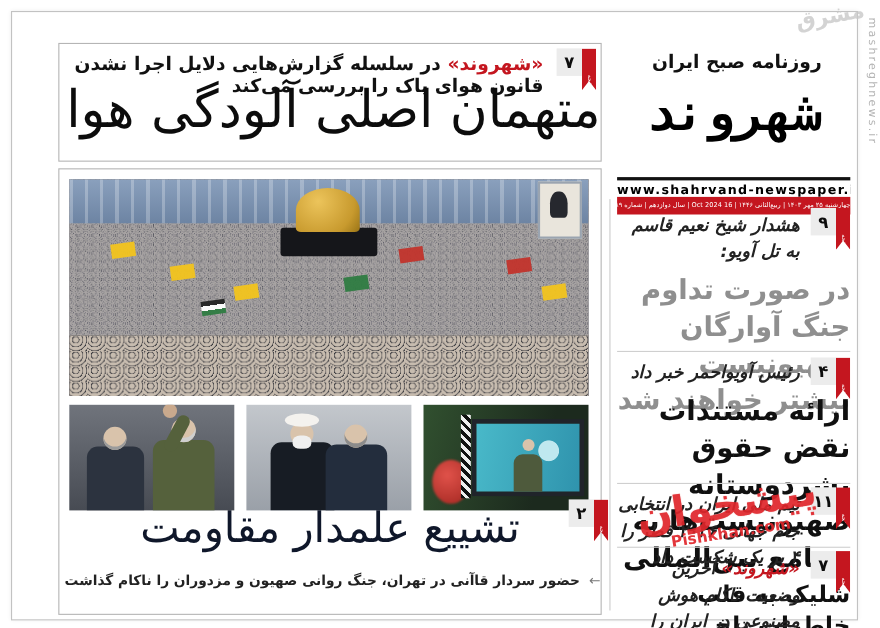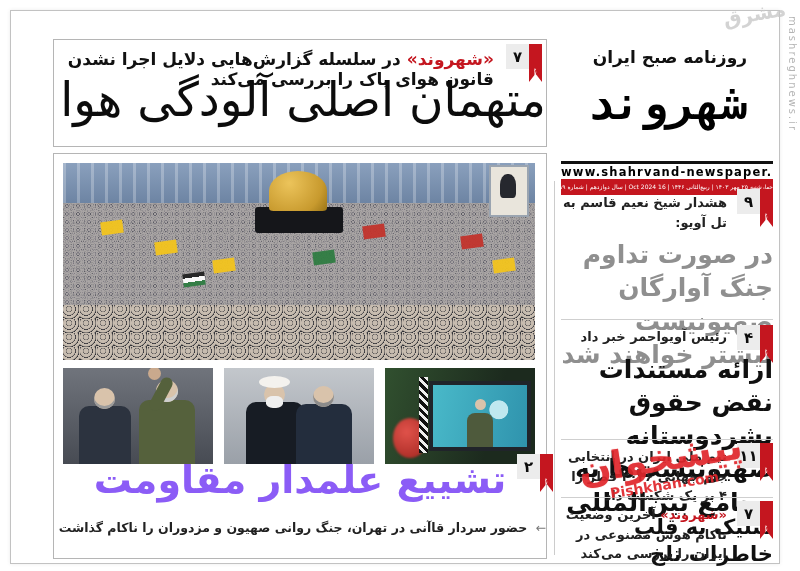--- a/index.html
+++ b/index.html
@@ -12,22 +12,22 @@
   .tagline{position:absolute;top:16px;right:26px;font-size:17px;font-weight:bold;color:#111;}
   .logotype{position:absolute;top:26px;left:0;right:0;text-align:center;
             font-size:44px;font-weight:900;color:#000000;line-height:100px;letter-spacing:-2px;font-family:Liberation Mono, monospace;}
   .www{position:absolute;top:130px;left:0;right:0;text-align:center;font-weight:bold;
        font-size:11.5px;letter-spacing:1.2px;color:#000;border-top:3px solid #111;padding-top:1px;
        direction:ltr;white-space:nowrap;overflow:hidden;}
   .datebar{position:absolute;top:148px;left:0;right:0;height:16px;background:#c4161f;color:#fff;
            font-size:6px;line-height:16px;text-align:center;white-space:nowrap;overflow:hidden;}
   .item{position:absolute;left:0;right:0;}
   .sep{position:absolute;left:0;right:0;height:0;border-top:1px solid #cfcfcf;}
-  .kicker{font-size:13px;font-weight:bold;color:#222;text-align:right;
-          padding:4px 46px 0 0;line-height:1.5;}
+  .kicker{font-size:16px;font-weight:bold;color:#222;text-align:right;
+          padding:4px 46px 0 0;line-height:1.5;font-style:italic;}
   .brand{color:#c4161f;font-weight:900;}
   .headline{font-weight:900;color:#101010;text-align:right;line-height:1.33;margin-top:6px;}
   .h-big{font-size:25px;}
   .h-med{font-size:21px;margin-top:8px;}
   .tone-gray{color:#8f8f8f;}
   
   .marker{position:absolute;display:flex;align-items:flex-start;z-index:3;}
   .marker .rib{width:13px;height:35px;background:#c4161f;
                clip-path:polygon(0 0,100% 0,100% 100%,50% 78%,0 100%);
                display:flex;justify-content:center;padding-top:3px;}
@@ -90,21 +90,21 @@
       radial-gradient(circle at 70% 40%,#bfe8ef 0 12%,transparent 13%),
       linear-gradient(100deg,#49b9c9,#2f93ad);border:4px solid #20242a;}
   .poster::before{content:"";position:absolute;left:-14px;top:-8px;width:9px;height:76px;
       background:repeating-linear-gradient(45deg,#111 0 3px,#eee 3px 6px);}
   .poster .mfig{position:absolute;left:34px;bottom:0;width:26px;height:34px;background:#4e5a3c;border-radius:8px 8px 0 0;}
   .poster .mhead{position:absolute;left:42px;top:14px;width:11px;height:11px;border-radius:50%;background:#d9c3ab;}
   .red-blob{position:absolute;left:8px;bottom:6px;width:34px;height:40px;border-radius:50%;
       background:radial-gradient(circle at 40% 35%,#e0524a,#a22620);filter:blur(1px);}
   
   .ph-headline{position:absolute;top:304px;left:0;right:0;text-align:center;
-               font-size:38px;font-weight:700;color:#8b5cf6;letter-spacing:-1px;}
+               font-size:38px;font-weight:400;color:#0f172a;letter-spacing:-1px;}
   .bullets{position:absolute;top:364px;left:0;right:0;text-align:right;}
   .bullet{font-size:12.5px;font-weight:bold;color:#222;line-height:1.65;}
   .bullet .arr{color:#777;font-weight:normal;padding-left:4px;}
   
   .wm-pish{position:absolute;left:568px;top:428px;z-index:6;transform:rotate(-9deg);
            color:#e0262b;text-align:center;opacity:.92;pointer-events:none;}
   .wm-pish .fa{font-size:38px;font-weight:900;line-height:1;text-shadow:0 0 1px rgba(224,38,43,.6);}
   .wm-pish .url{font-size:14px;font-weight:bold;direction:ltr;}
   .wm-mash-url{position:absolute;top:16px;right:2px;writing-mode:vertical-rl;direction:ltr;
            font-size:10px;letter-spacing:2px;color:#b5b5b5;}

